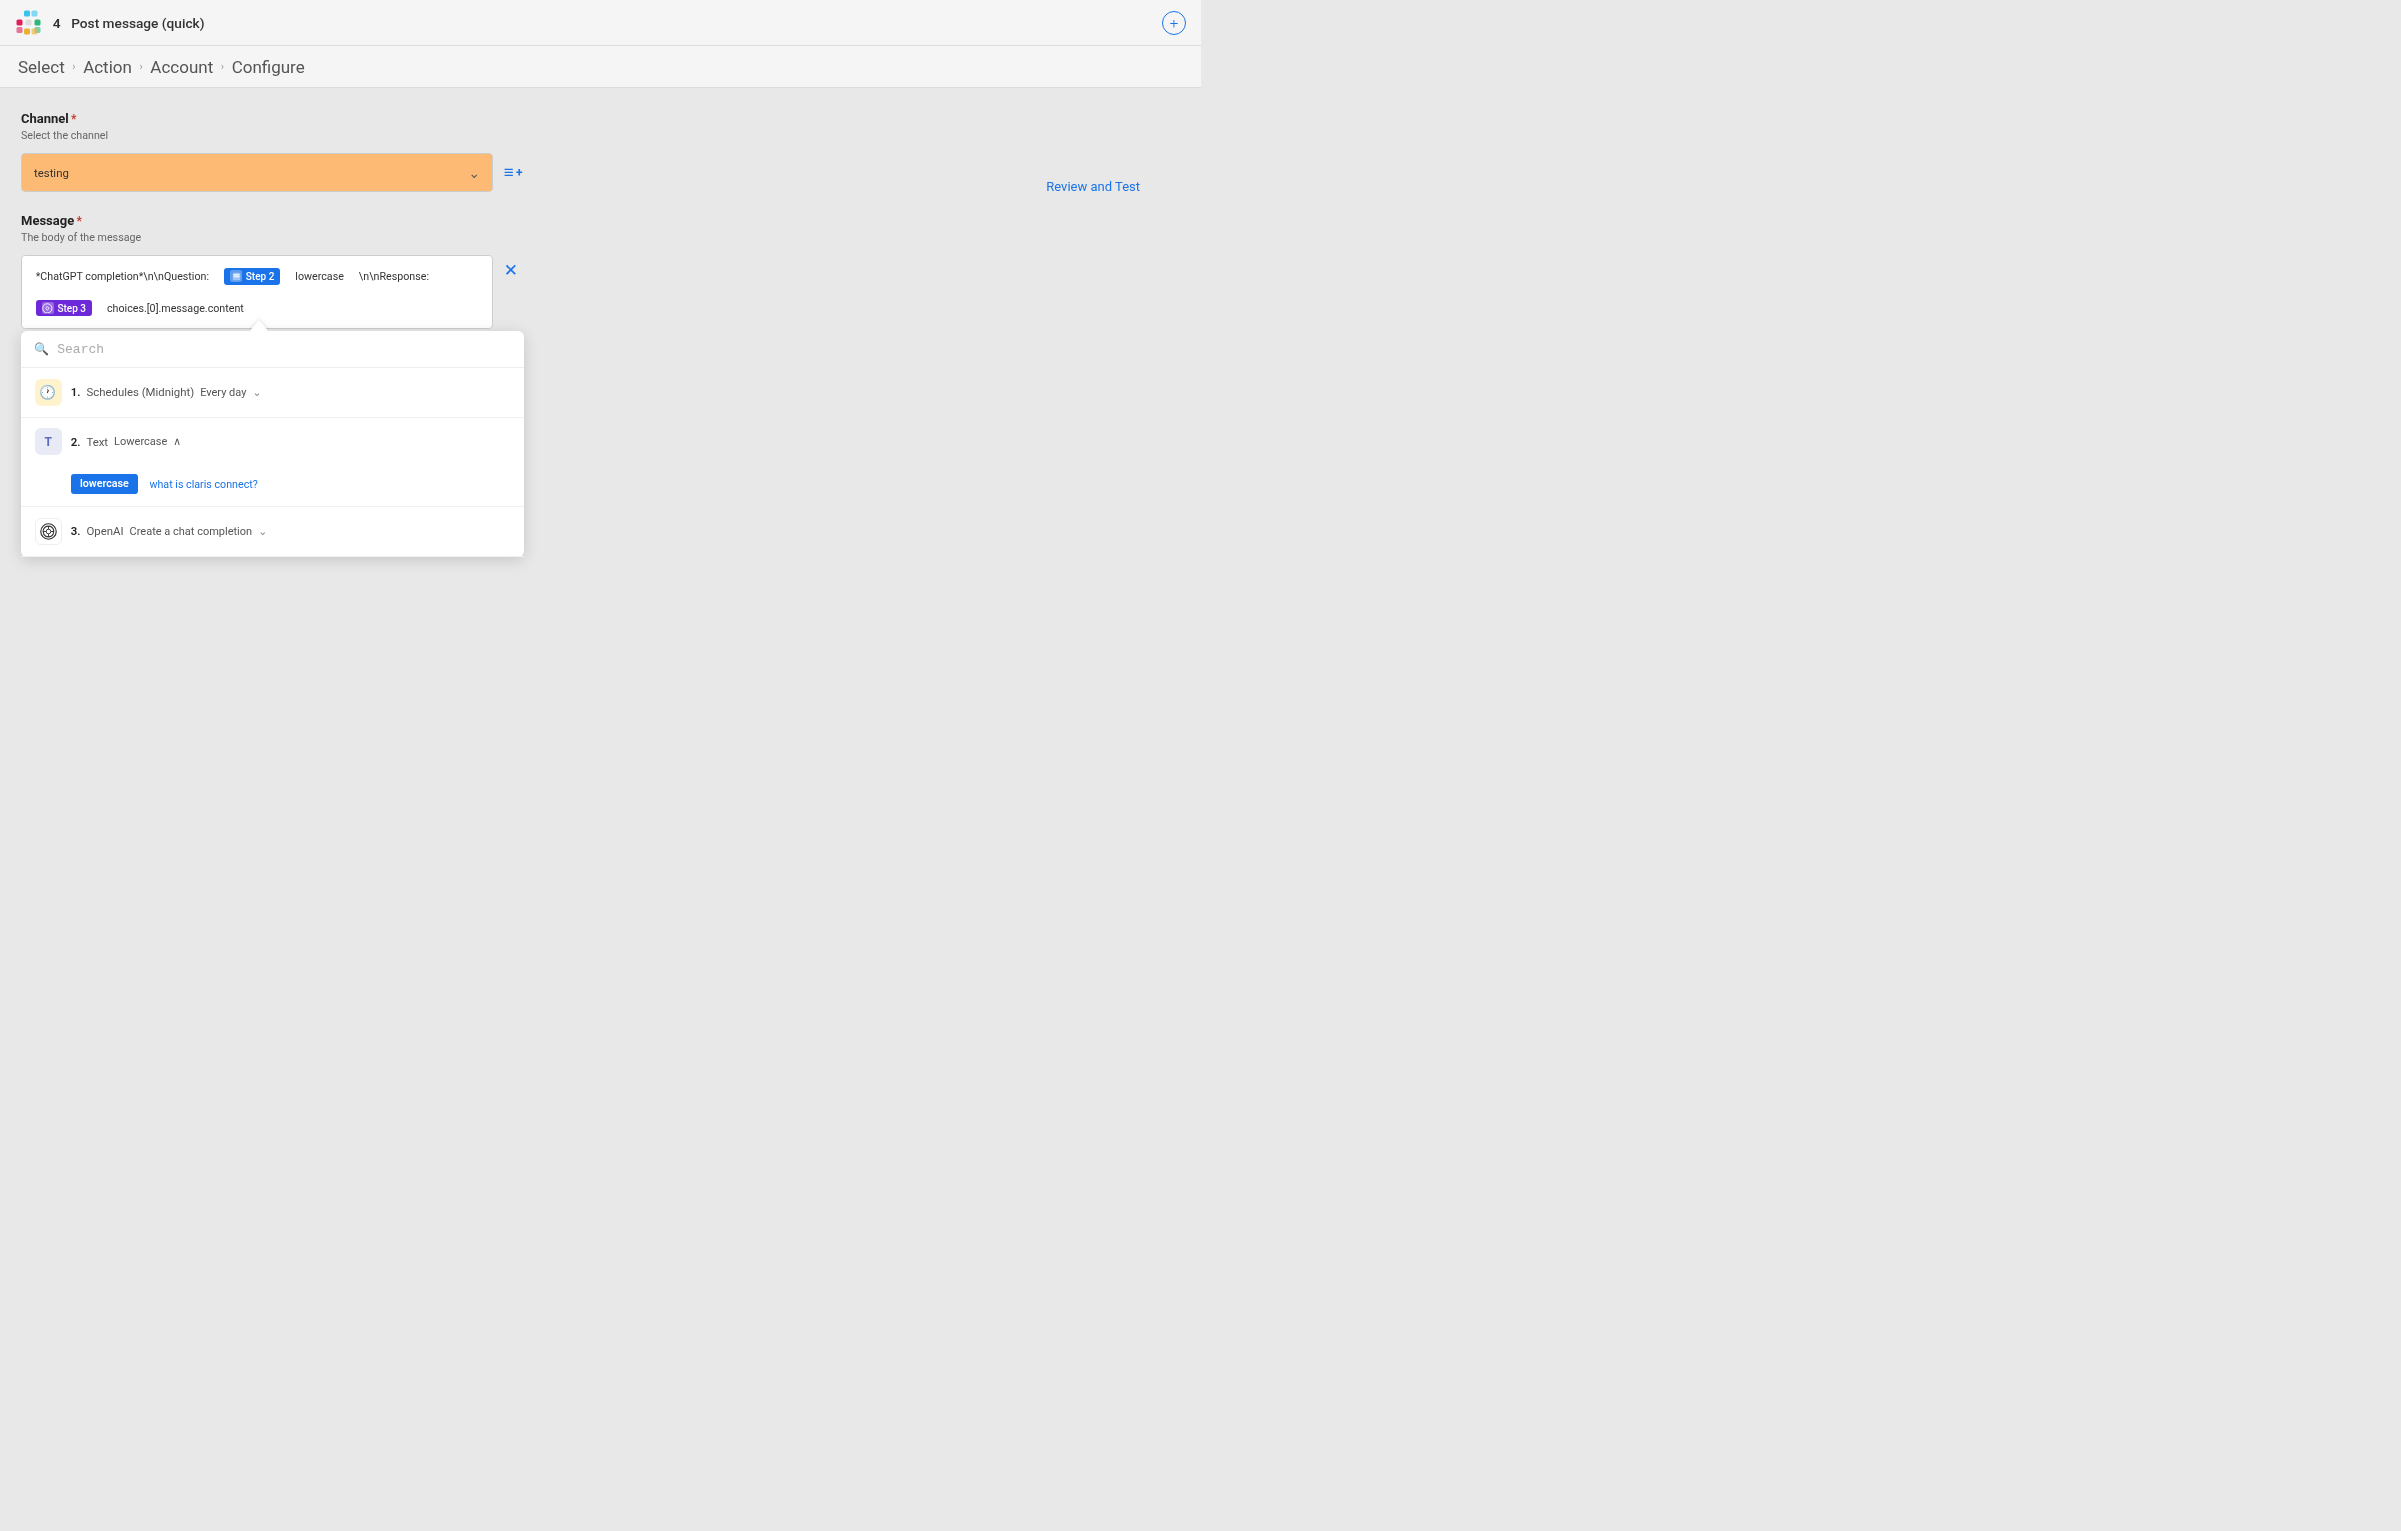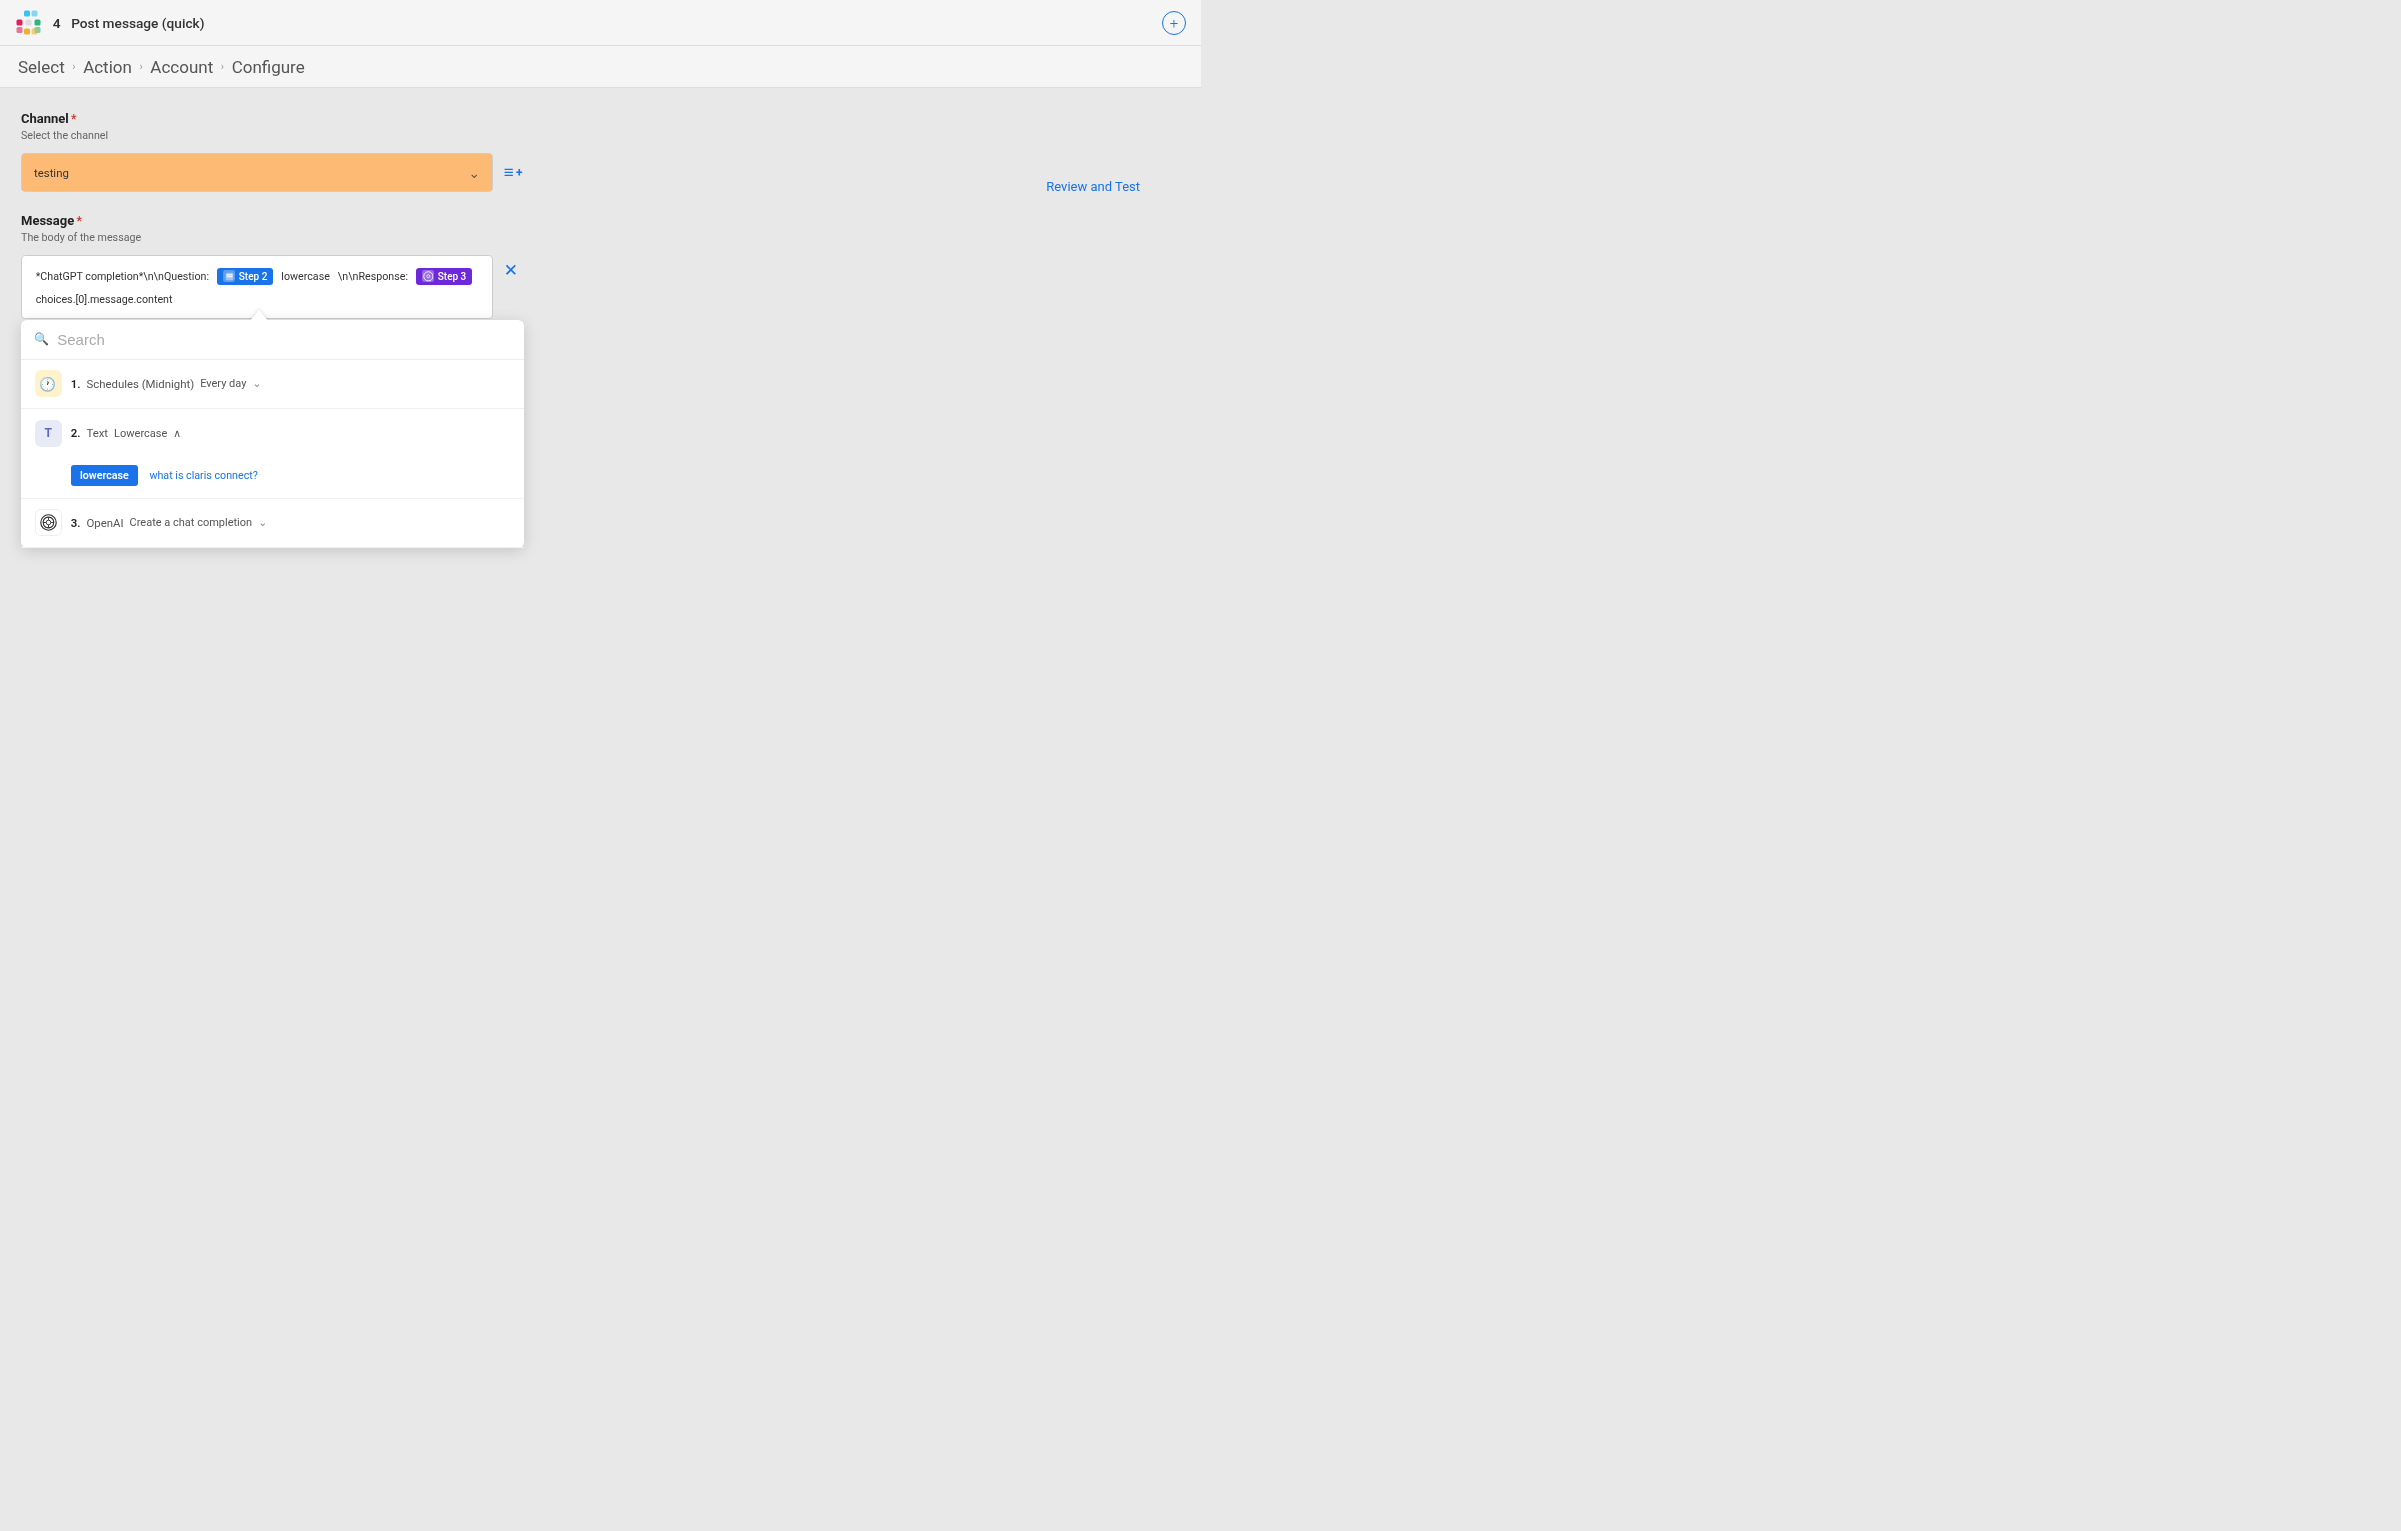--- a/index.html
+++ b/index.html
@@ -146,21 +146,21 @@
     }
     .message-input-area {
       background: white;
       border: 0.8px solid #ccc;
       border-radius: 4.6px;
       padding: 12px 13.7px;
       width: 472px;
       min-height: 53px;
       display: flex;
       align-items: center;
-      gap: 8px;
+      gap: 15px;
       flex-wrap: wrap;
       font-size: 10.7px;
       color: #333;
       position: relative;
     }
     .message-row {
       display: flex;
       align-items: flex-start;
       gap: 10.7px;
     }
@@ -221,23 +221,24 @@
       align-items: center;
       gap: 7.6px;
     }
     .search-icon-small {
       color: #999;
       font-size: 12px;
     }
     .search-input {
       border: none;
       outline: none;
-      font-size: 15px;
+      font-size: 13px;
       color: #333;
       width: 100%;
+      font-family: Liberation Mono, monospace;
     }
     .search-input::placeholder {
       color: #aaa;
     }
 
     .step-row {
       padding: 10.7px 13.7px;
       display: flex;
       align-items: center;
       gap: 9px;

